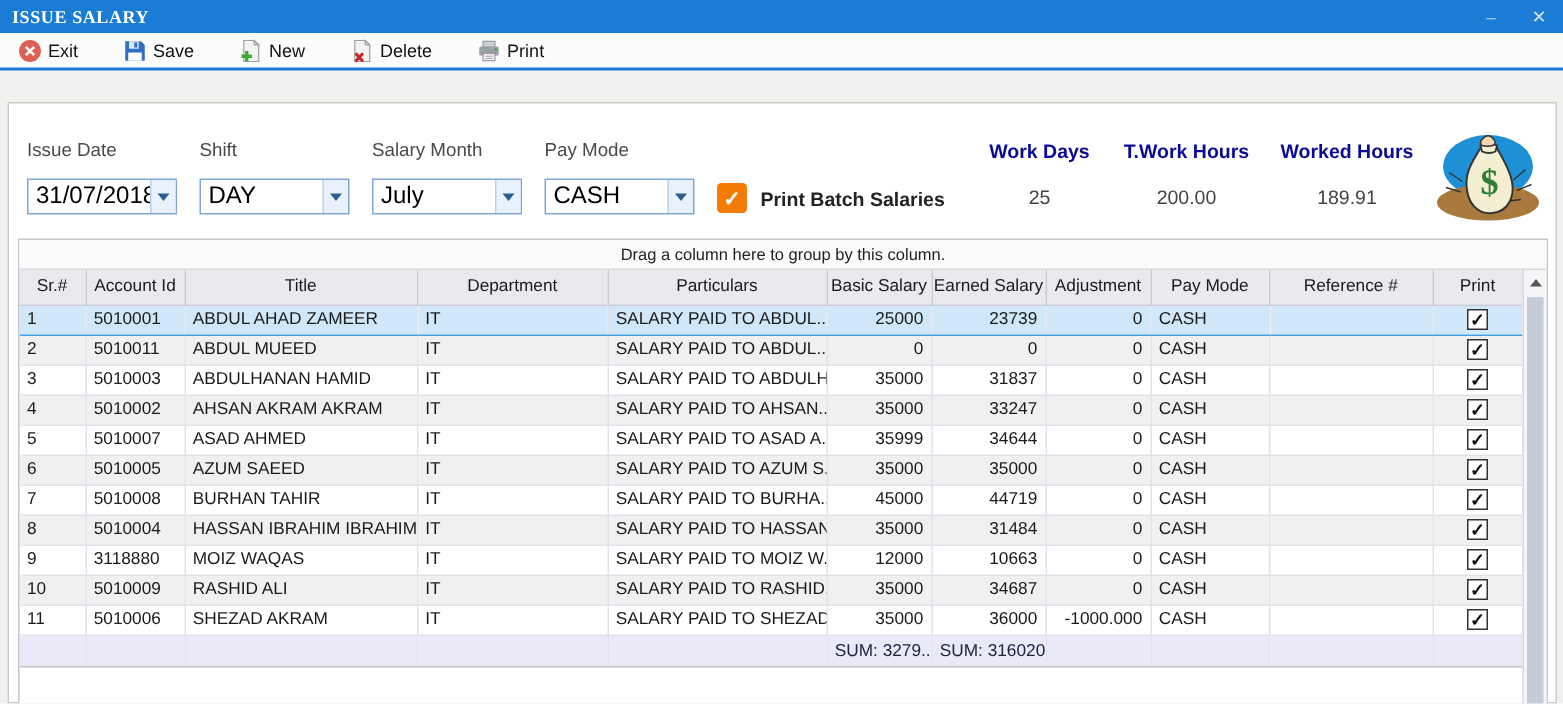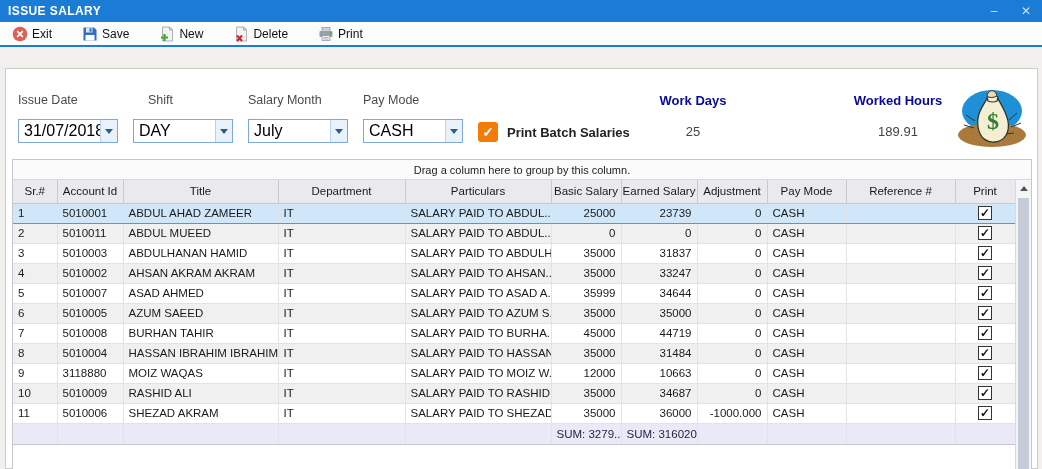--- a/index.html
+++ b/index.html
@@ -1,20 +1,20 @@
 <!DOCTYPE html>
 <html><head>
 <meta charset="utf-8">
 <style>
   * { box-sizing: border-box; margin: 0; padding: 0; }
   html,body { width:1042px; height:469px; overflow:hidden; }
   body { font-family: "Liberation Sans", sans-serif; background:#f1f0ee; position:relative; }
 
   
-  .titlebar { height:22px; background:#1b7cd5; display:flex; align-items:center; padding-left:8px; }
+  .titlebar { height:22px; background:#1b7cd5; display:flex; align-items:center; padding-left:8px;font-family:Liberation Serif, serif; }
   .titlebar .title { color:#fff; font-size:12px; font-weight:bold; letter-spacing:.4px; }
   .win-controls { margin-left:auto; display:flex; height:100%; }
   .win-btn { width:32px; height:100%; display:flex; align-items:center; justify-content:center;
              color:#cfe2f6; font-size:12px; cursor:default; }
 
   
   .toolbar { height:25px; background:#fcfcfc; border-bottom:2px solid #1b7cd5;
              display:flex; align-items:center; padding-left:6px; }
   .tbtn { display:flex; align-items:center; gap:4px; padding:0 10px 0 6px; margin-right:14px;
           font-size:12px; color:#111; height:100%; }
@@ -145,21 +145,21 @@
     <div class="field" style="left:12px">
       <span class="flabel">Issue Date</span>
     </div>
     <div class="combo" style="left:12px">
       <span class="cval">31/07/2018</span>
       <span class="cbtn">
           <span class="tri-down"></span>
         </span>
     </div>
 
-    <div class="field" style="left:142px">
+    <div class="field" style="left:127px">
       <span class="flabel">Shift</span>
     </div>
     <div class="combo" style="left:127px">
       <span class="cval">DAY</span>
       <span class="cbtn">
           <span class="tri-down"></span>
         </span>
     </div>
 
     <div class="field" style="left:242px">
@@ -185,20 +185,24 @@
     <div class="cbx-wrap">
       <span class="cbx">
           <span>✓</span>
         </span>
       <span class="cbx-label">Print Batch Salaries</span>
     </div>
 
     <div class="sumitem s1">
       <span class="slabel">Work Days</span>
       <span class="sval">25</span>
+    </div>
+    <div class="sumitem s2">
+      <span class="slabel">T.Work Hours</span>
+      <span class="sval">200.00</span>
     </div>
     <div class="sumitem s3">
       <span class="slabel">Worked Hours</span>
       <span class="sval">189.91</span>
     </div>
 
     <svg class="moneybag" viewBox="0 0 80 66">
       <ellipse cx="38" cy="26" rx="30" ry="21" fill="#1e90d6"></ellipse>
       <ellipse cx="38" cy="50" rx="34" ry="12" fill="#aa7a3d"></ellipse>
       <g stroke="#333" stroke-width="1">

